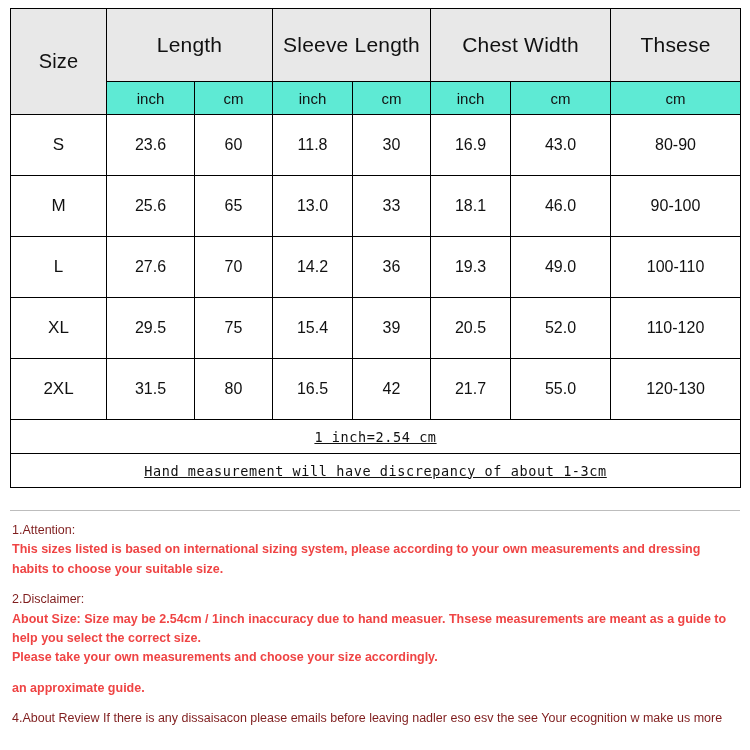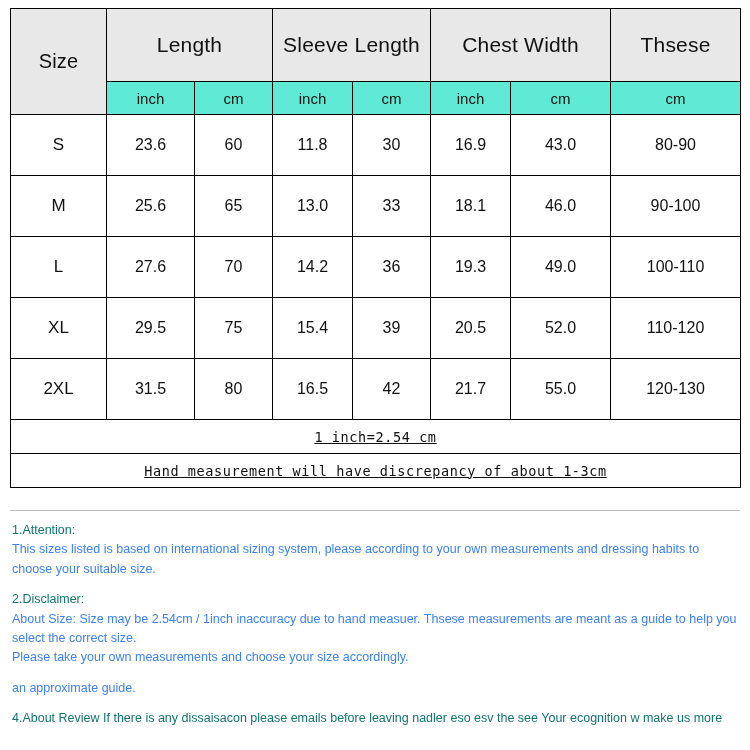--- a/index.html
+++ b/index.html
@@ -100,26 +100,27 @@
   .notes {
     padding: 10px 12px 0 12px;
     box-sizing: border-box;
   }
   .note-block {
     margin-bottom: 11px;
   }
   .note-title {
     font-size: 12.5px;
     line-height: 1.55;
-    color: #0f766e;
+    color: #7f1d1d;
   }
   .note-line {
     font-size: 12.5px;
     line-height: 1.55;
-    color: #3b82f6;
+    color: #ef4444;
+    font-weight: bold;
   }
 </style>
 </head>
 <body>
 
 <div class="page">
 
   <div class="chart-wrap">
     <table class="size-chart">
       <colgroup>

